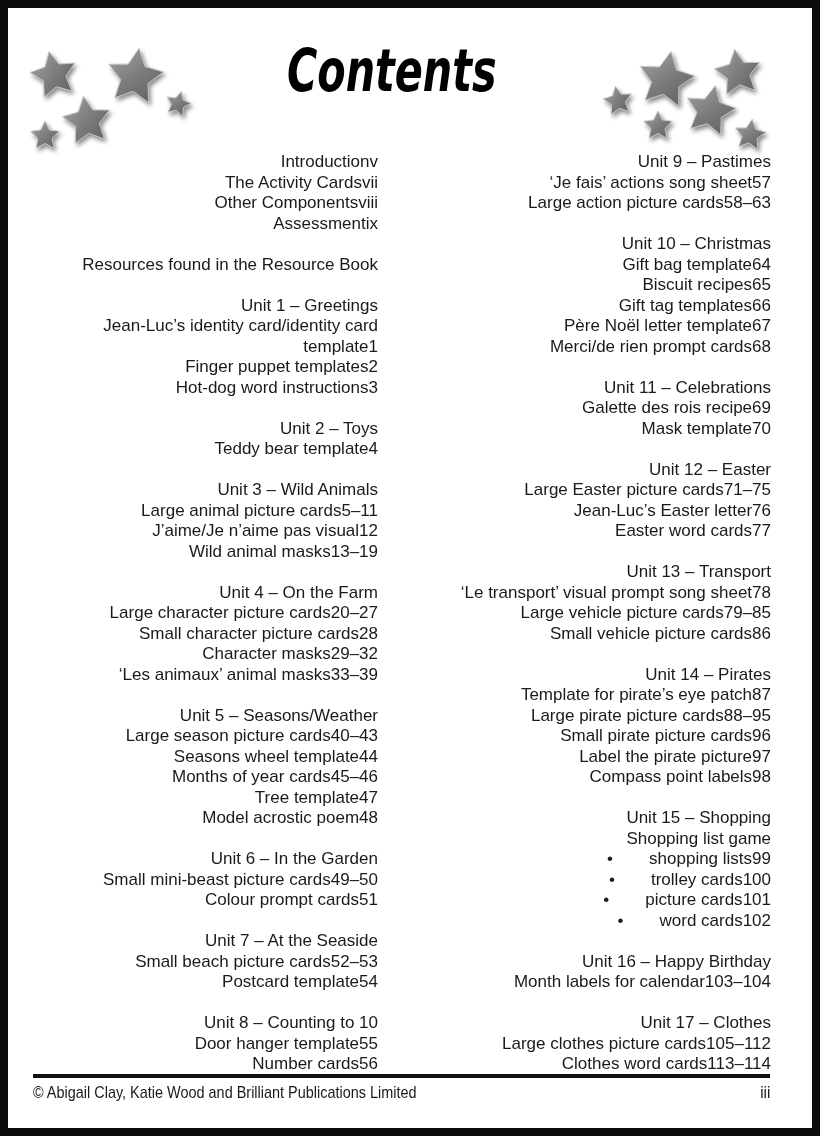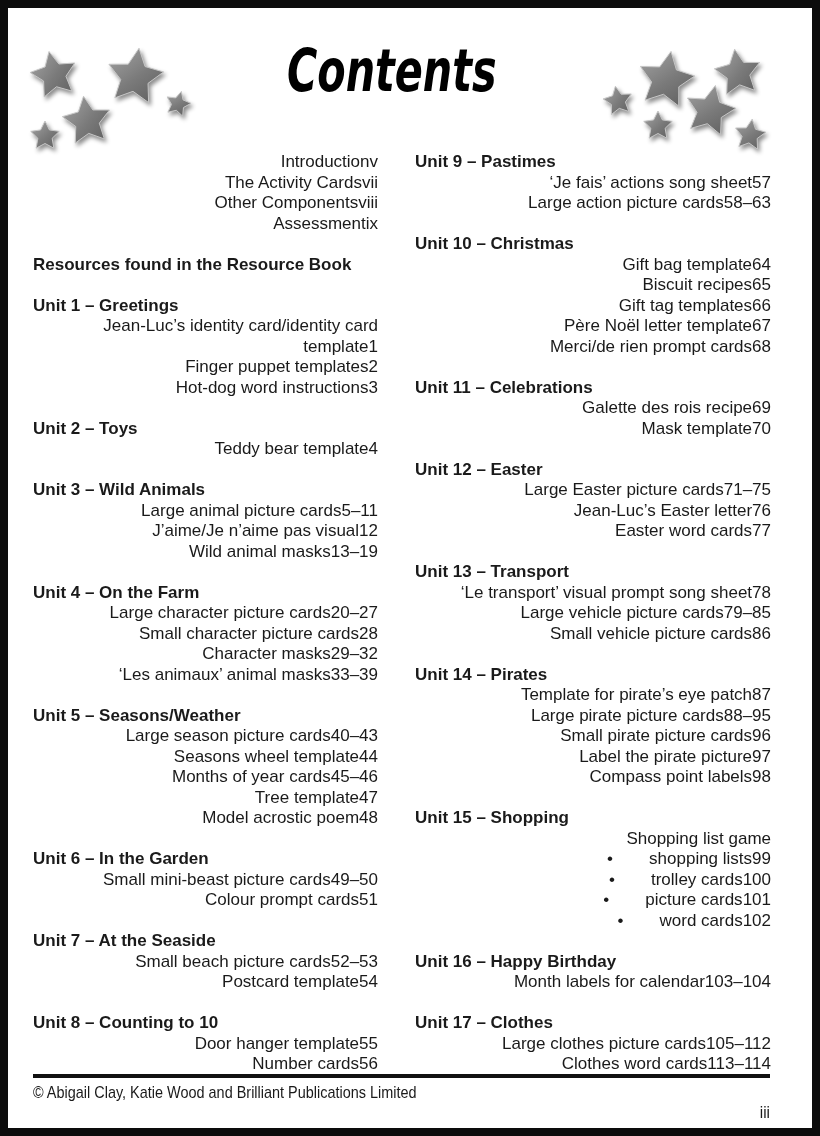--- a/index.html
+++ b/index.html
@@ -28,27 +28,27 @@
 
   
   .col{position:absolute;top:152px;font-size:17px;line-height:20.5px;z-index:2;}
   #left-col{left:33px;width:345px;}
   #right-col{left:415px;width:356px;}
   .toc-row{display:flex;justify-content:flex-end;height:20.5px;align-items:baseline;}
   .toc-row .lbl{white-space:nowrap;}
   .toc-row .pg{white-space:nowrap;text-align:right;}
   .toc-row.indent .lbl{padding-left:13px;}
   .toc-row.bullet .dot{flex:0 0 42px;width:42px;}
-  .toc-heading{font-weight:bold;height:20.5px;margin-top:20.5px;white-space:nowrap;}
+  .toc-heading{font-weight:normal;height:20.5px;margin-top:20.5px;white-space:nowrap;text-align:right;}
   #right-col .unit:first-child .toc-heading{margin-top:0;}
 
   
   .rule{position:absolute;left:33px;top:1074px;width:737px;height:4px;background:#111;z-index:2;}
   .footer{position:absolute;left:33px;top:1083px;width:737px;display:flex;
-          justify-content:space-between;font-size:17px;line-height:20px;z-index:2;flex-direction:column;}
+          justify-content:space-between;font-size:17px;line-height:20px;z-index:2;}
   .copyright{transform:scaleX(0.85);transform-origin:left center;white-space:nowrap;}
   .folio{transform:scaleX(0.9);transform-origin:right center;text-align:right;}
 </style>
 </head>
 <body>
 
 <div class="frame"></div>
 
 <div class="title-wrap">
   <span class="title">Contents</span>

